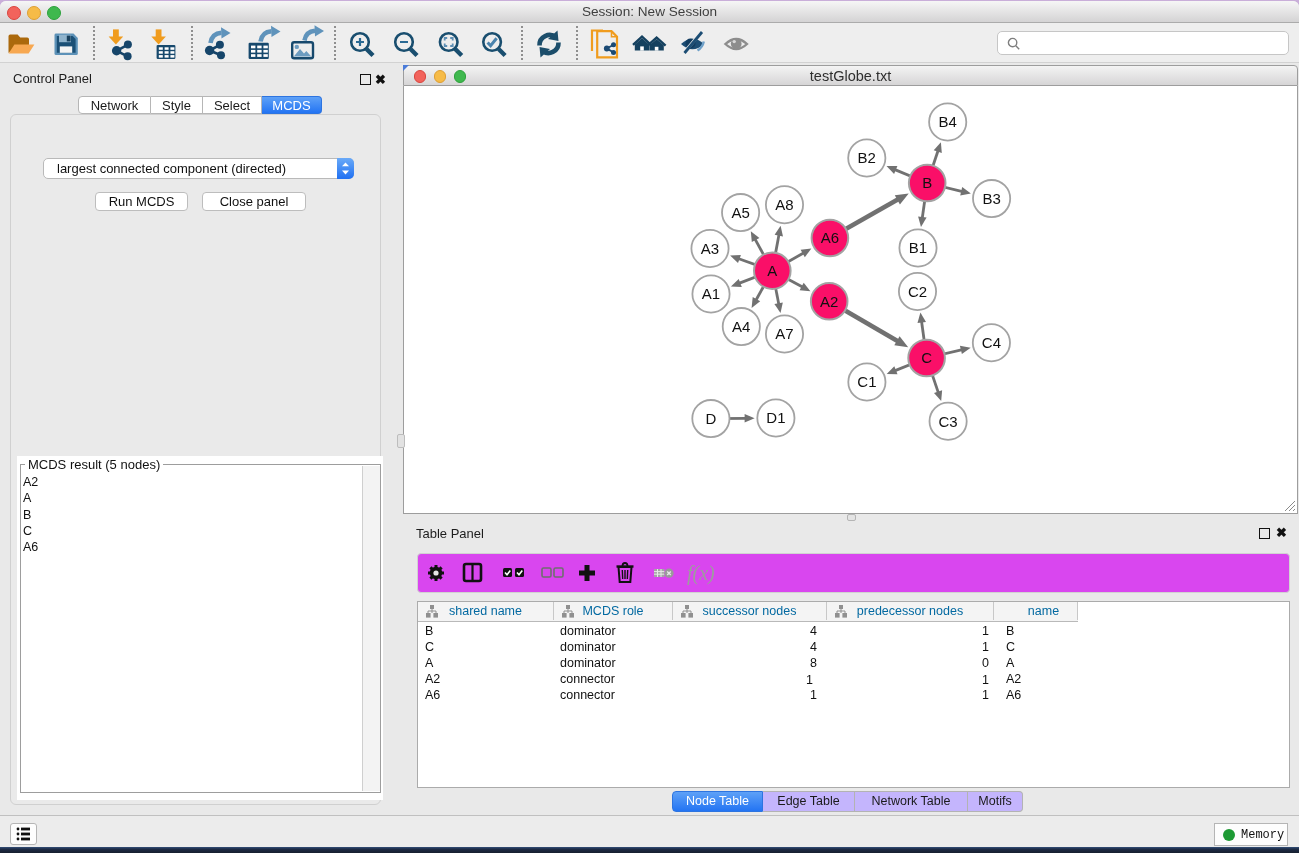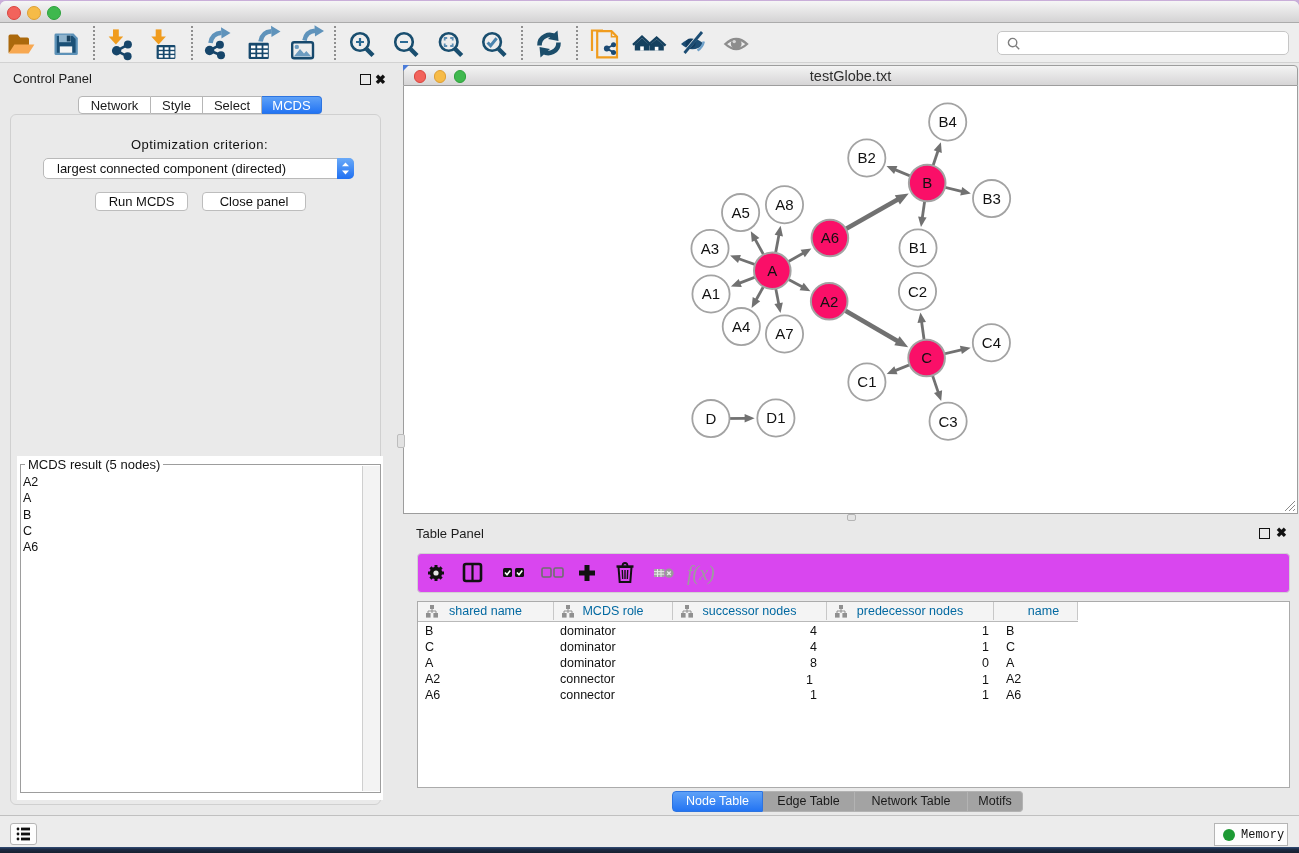--- a/index.html
+++ b/index.html
@@ -58,39 +58,40 @@
 #tp-toolbar{position:absolute;left:417px;top:552px;width:873px;height:40px;background:#d946ef;
  border:1px solid #d2d2d2;border-radius:4px;box-sizing:border-box;}
 #tbl{position:absolute;left:417px;top:600px;width:873px;height:187px;background:#fff;
  border:1px solid #ababab;box-sizing:border-box;}
 #tblhead{position:absolute;left:0;top:0;width:660px;height:19px;background:#f4f4f4;
  border-bottom:1px solid #b9b9b9;}
 .th{position:absolute;top:0;height:18px;border-right:1px solid #c8c8c8;
  font-size:12.5px;color:#0369a1;text-align:center;line-height:19px;}
 .td{position:absolute;font-size:12.5px;color:#111;height:16px;line-height:16px;}
 .btabs{position:absolute;top:790px;height:21px;display:flex;left:672px;}
-.btab{box-sizing:border-box;height:21px;background:#a3a3a3;border:1px solid #b3b3b3;border-left:none;
+.btab{box-sizing:border-box;height:21px;background:#c4b5fd;border:1px solid #b3b3b3;border-left:none;
  font-size:12.5px;color:#1a1a1a;text-align:center;line-height:19px;}
 .btab.first{border-left:1px solid #b3b3b3;border-radius:4px 0 0 4px;}
 .btab.last{border-radius:0 4px 4px 0;}
 .btab.sel{background:linear-gradient(#5ea1f7,#2374f3);color:#fff;border-color:#2d74e0;}
 
 #statusbar{position:absolute;left:0;top:814px;width:100%;height:32px;
  background:#ececec;border-top:1px solid #c0c0c0;}
 #listbtn{position:absolute;left:10px;top:7px;width:27px;height:22px;background:#fdfdfd;
  border:1px solid #b5b5b5;border-radius:3px;box-sizing:border-box;}
 #membtn{position:absolute;left:1214px;top:7px;width:74px;height:23px;background:#fdfdfd;
  border:1px solid #b5b5b5;box-sizing:border-box;font-size:12px;color:#111;}
 </style>
 </head>
 <body>
 <div id="deskbottom"></div>
 <div id="win">
 
   <div id="titlebar">
+    <div class="t">Session: New Session</div>
     <div class="tl" style="left:6.8px;top:4.6px;width:12px;height:12px;background:#f2635c;border:0.5px solid #d9453e;"></div>
     <div class="tl" style="left:26.6px;top:4.6px;width:12px;height:12px;background:#f6bb47;border:0.5px solid #dd9e33;"></div>
     <div class="tl" style="left:46.8px;top:4.6px;width:12px;height:12px;background:#3fb84e;border:0.5px solid #2da13c;"></div>
   </div>
 
   <div id="toolbar">
     <div class="tsep" style="left:93px"></div>
     <div class="tsep" style="left:191px"></div>
     <div class="tsep" style="left:334px"></div>
     <div class="tsep" style="left:521px"></div>
@@ -242,21 +243,20 @@
   <div id="cp-title">Control Panel</div>
   <div class="sqico" style="left:360px;top:73px;"></div>
   <div class="xico" style="left:375px;top:71px;">✖</div>
   <div id="cp-body"></div>
   <div class="tabrow" style="left:78px;top:95px;">
     <div class="tab first" style="width:73px;">Network</div>
     <div class="tab" style="width:52px;">Style</div>
     <div class="tab" style="width:59px;">Select</div>
     <div class="tab sel last" style="width:60px;">MCDS</div>
   </div>
-  <div id="optlabel">Optimization criterion:</div>
   <div id="dropdown">
     <div class="txt">largest connected component (directed)</div>
     <div class="btn"><svg width="17" height="21" viewBox="0 0 17 21">
       <path d="M5 8.2 L8.5 4.4 L12 8.2 Z" fill="#fff"></path>
       <path d="M5 12.6 L8.5 16.4 L12 12.6 Z" fill="#fff"></path>
         </svg></div>
   </div>
   <div class="pbtn" style="left:95px;top:191px;width:93px;">Run MCDS</div>
   <div class="pbtn" style="left:202px;top:191px;width:104px;">Close panel</div>
   <div id="resultbox">

